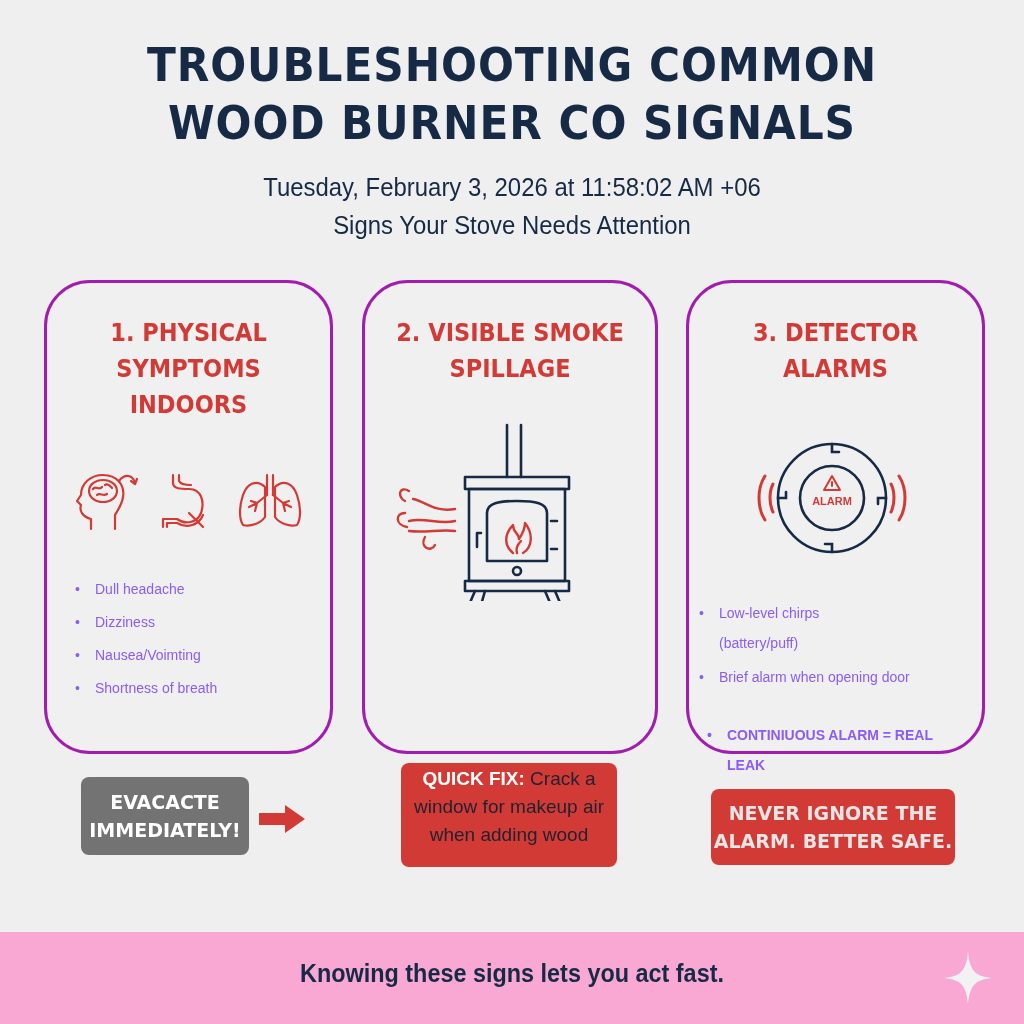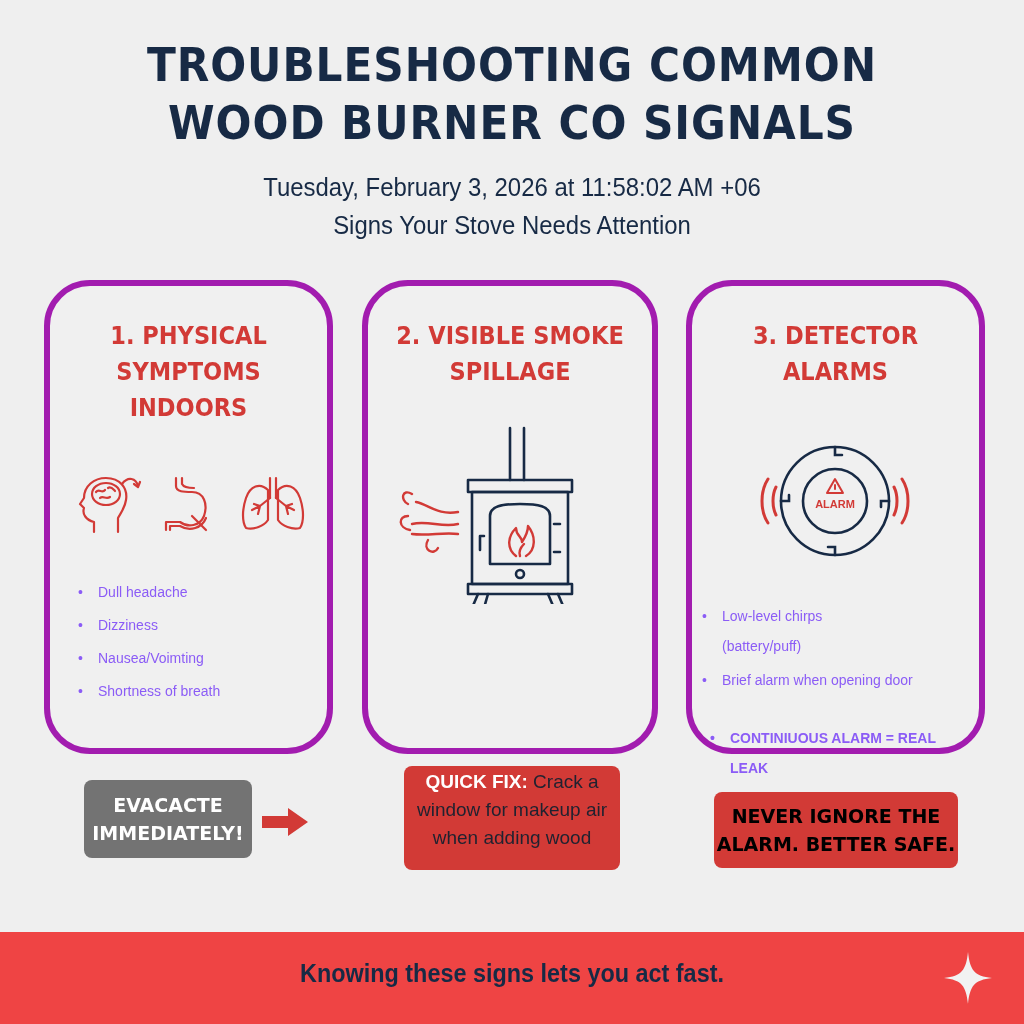--- a/index.html
+++ b/index.html
@@ -25,21 +25,21 @@
       position: absolute; left: 0; width: 1024px; text-align: center;
       font-family: "Liberation Sans", sans-serif;
       font-size: 26px; color: #172a45;
       transform: scaleX(0.92);
     }
     .sub1 { top: 172px; }
     .sub2 { top: 210px; }
 
     .panel {
       position: absolute; top: 280px; height: 474px;
-      border: 6px solid #a21caf;
+      border: 3px solid #a21caf;
       border-radius: 46px;
       background: #f0f0f0;
     }
     .p1 { left: 44px; width: 289px; }
     .p2 { left: 362px; width: 296px; }
     .p3 { left: 686px; width: 299px; }
 
     .panel-title {
       position: absolute; left: 0; width: 100%; text-align: center;
       top: 32px;
@@ -84,27 +84,27 @@
     .quickfix {
       position: absolute; left: 36px; top: 480px; width: 216px; height: 104px;
       background: #d23a36; border-radius: 8px;
       text-align: center; font-size: 19px; line-height: 28px; padding-top: 2px;
       color: #1f2230;
     }
     .quickfix .qf-label { color: #ffffff; font-weight: bold; }
     .never {
       position: absolute; left: 22px; top: 506px; width: 244px; height: 76px;
       background: #d23a36; border-radius: 8px;
-      text-align: center; color: #000000;
+      text-align: center; color: #e5e5e5;
       font-family: "DejaVu Sans", sans-serif; font-weight: bold;
       font-size: 19px; line-height: 28px; padding-top: 10px;
     }
     .footer {
       position: absolute; left: 0; top: 932px; width: 1024px; height: 92px;
-      background: #ef4444;
+      background: #f9a8d4;
     }
     .footer-text {
       position: absolute; left: 0; top: 26px; width: 100%; text-align: center;
       font-family: "Liberation Sans", sans-serif; font-weight: bold;
       font-size: 26px; color: #172a45;
       transform: scaleX(0.9);
     }
     .sparkle { position: absolute; left: 944px; top: 20px; }
   </style>
 </head>

